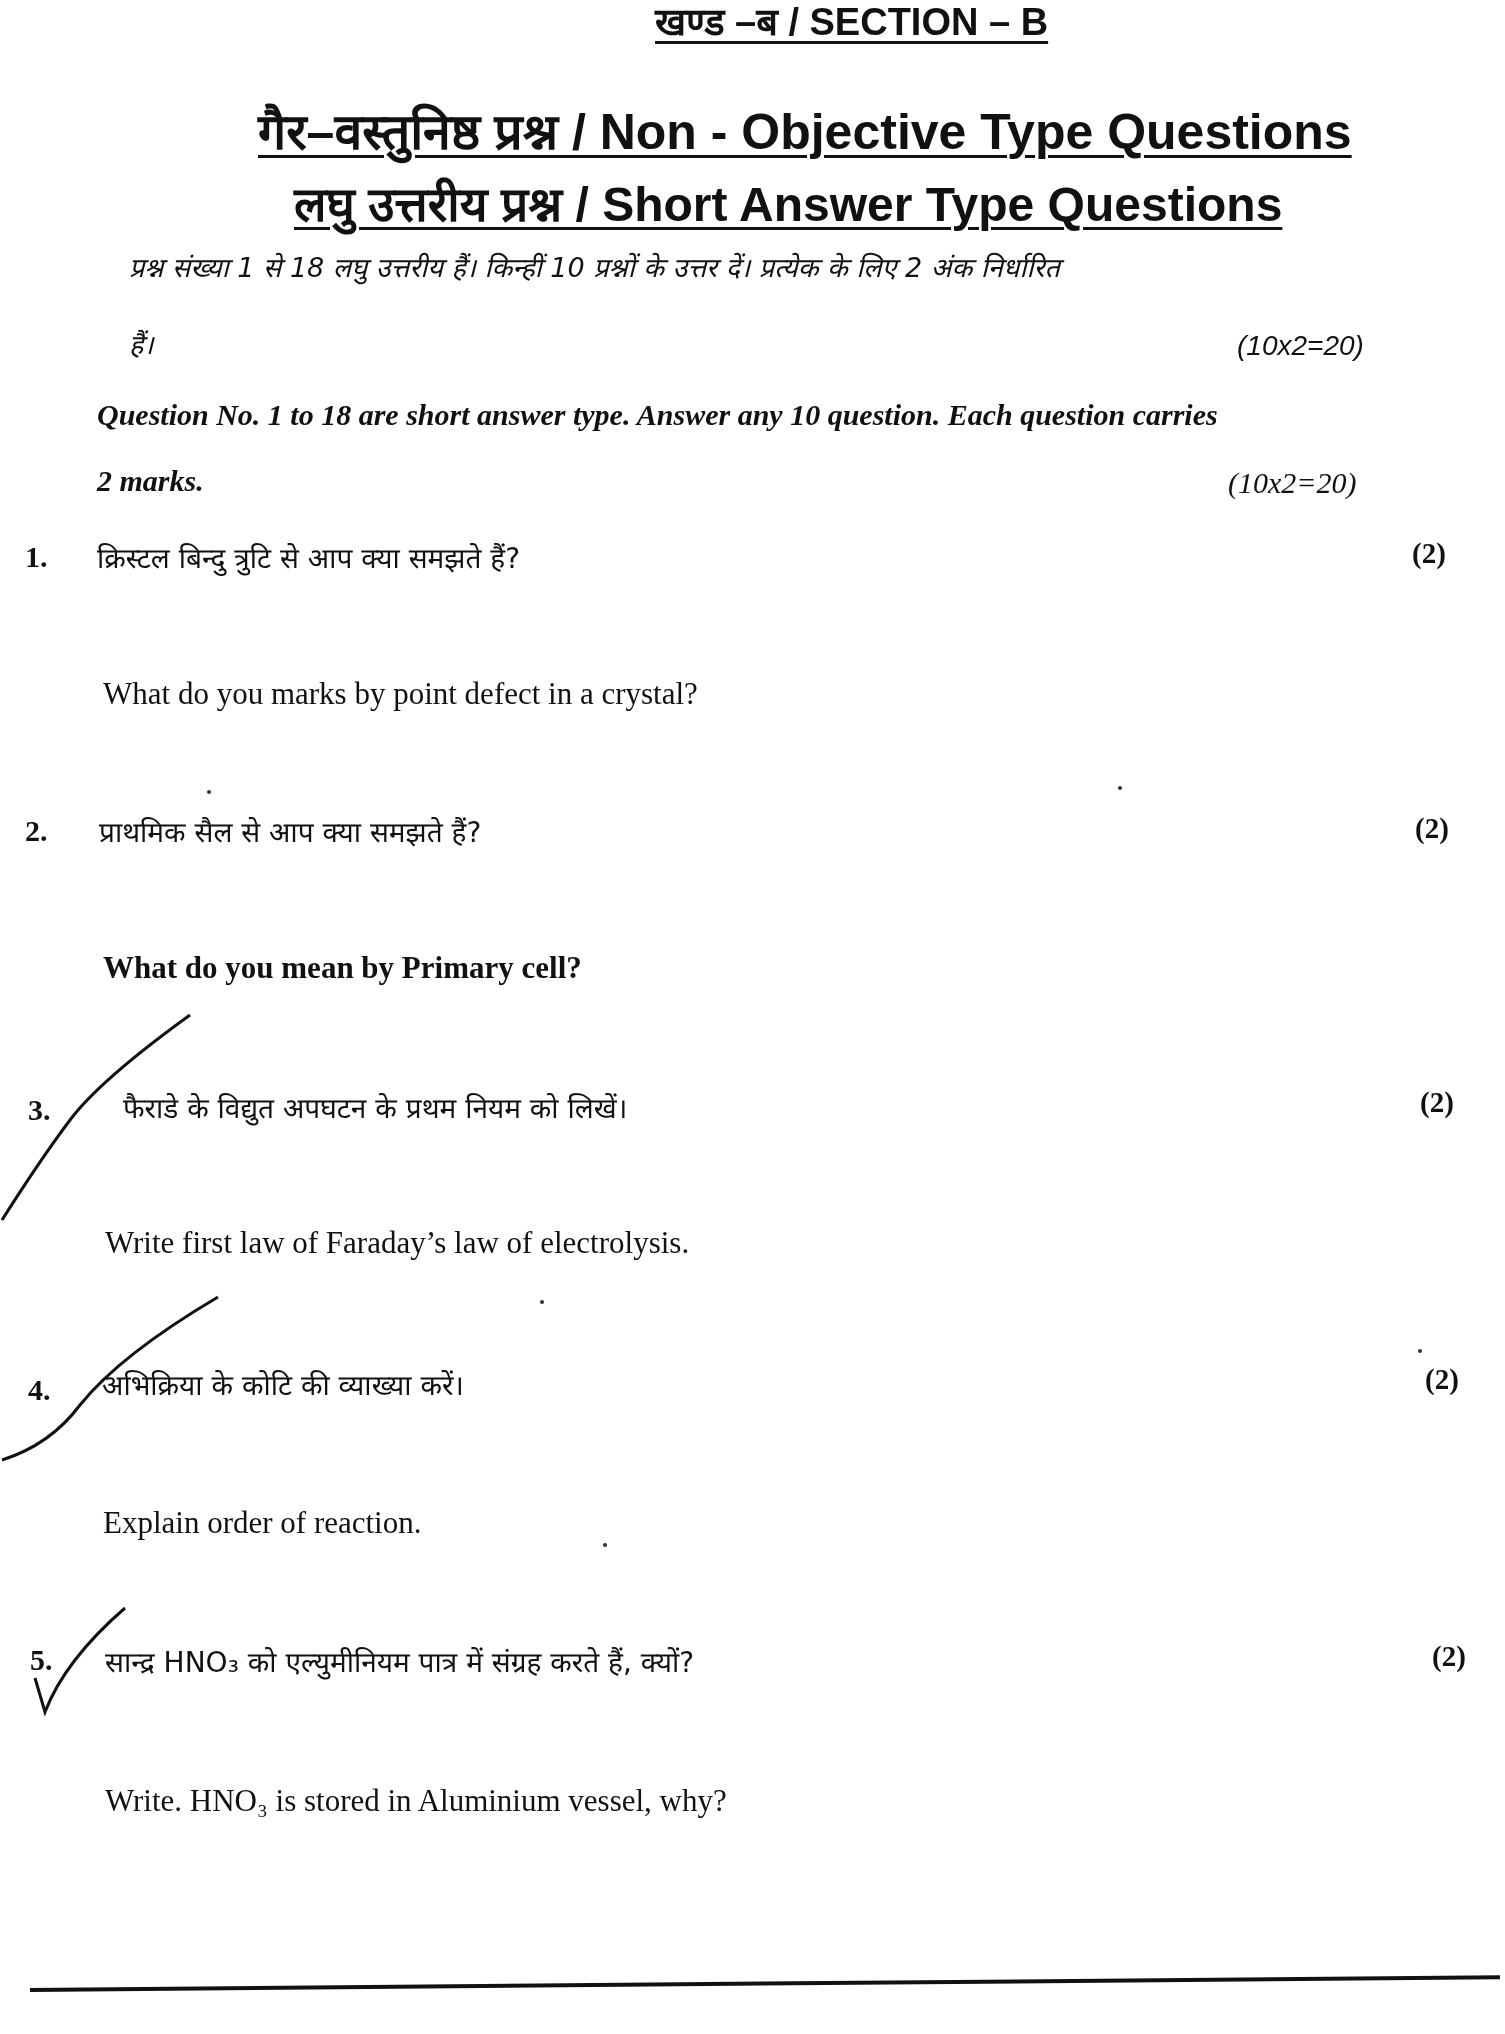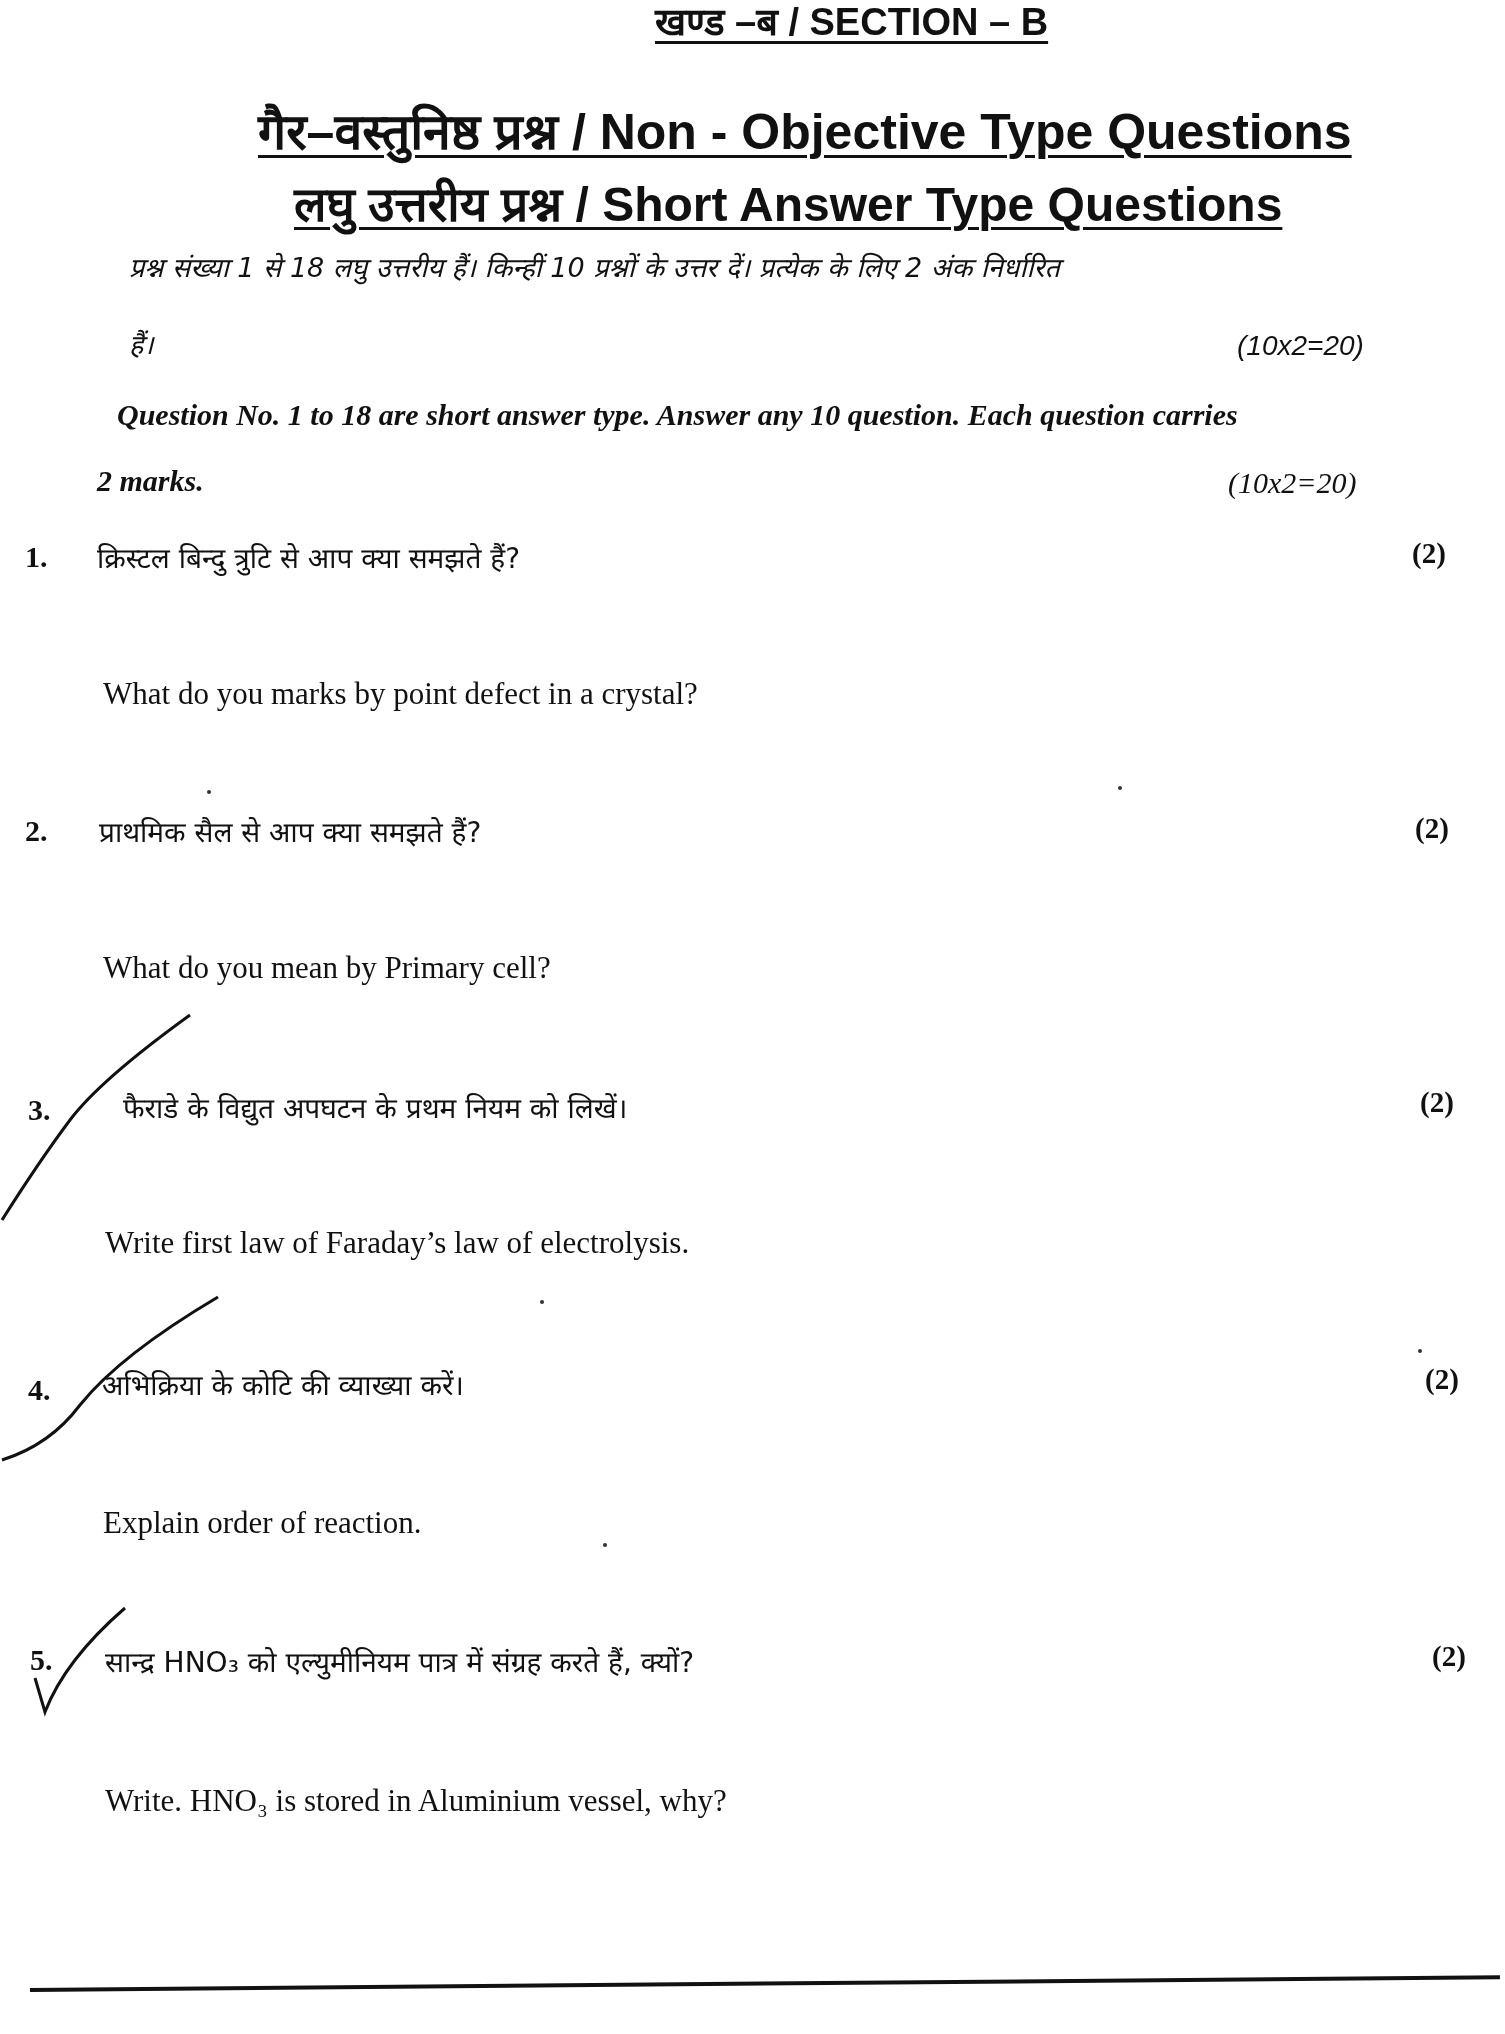--- a/index.html
+++ b/index.html
@@ -24,36 +24,36 @@
 <body>
 
 <div class="abs heading h1">खण्ड –ब / SECTION – B</div>
 <div class="abs heading h2">गैर–वस्तुनिष्ठ प्रश्न / Non - Objective Type Questions</div>
 <div class="abs heading h3">लघु उत्तरीय प्रश्न / Short Answer Type Questions</div>
 
 <div class="abs instr-hi" style="top:248px; left:97px;">प्रश्न संख्या 1 से 18 लघु उत्तरीय हैं। किन्हीं 10 प्रश्नों के उत्तर दें। प्रत्येक के लिए 2 अंक निर्धारित</div>
 <div class="abs instr-hi" style="top:325px; left:97px;">हैं।</div>
 <div class="abs marks-note" style="top:330px; left:1237px;">(10x2=20)</div>
 
-<div class="abs instr-en" style="top:398px; left:97px;margin-left:20px;">Question No. 1 to 18 are short answer type.  Answer any 10 question. Each question carries</div>
+<div class="abs instr-en" style="top:398px; left:97px;">Question No. 1 to 18 are short answer type.  Answer any 10 question. Each question carries</div>
 <div class="abs instr-en" style="top:464px; left:97px;">2 marks.</div>
 <div class="abs instr-en" style="top:466px; left:1228px; font-weight:normal;">(10x2=20)</div>
 
 <div>
   <div class="abs qnum" style="top:540px; left:25px;">1.</div>
   <div class="abs qhi" style="top:538px; left:97px;">क्रिस्टल बिन्दु त्रुटि से आप क्या समझते हैं?</div>
   <div class="abs qmark" style="top:537px; left:1412px;">(2)</div>
   <div class="abs qen" style="top:676px; left:103px;">What do you marks by point defect in a crystal?</div>
 </div>
 
 <div>
   <div class="abs qnum" style="top:814px; left:25px;">2.</div>
   <div class="abs qhi" style="top:812px; left:99px;">प्राथमिक सैल से आप क्या समझते हैं?</div>
   <div class="abs qmark" style="top:812px; left:1415px;">(2)</div>
-  <div class="abs qen" style="top:950px; left:103px;">What do you mean by Primary cell?</div>
+  <div class="abs qen" style="top:950px; left:103px;font-weight:bold;">What do you mean by Primary cell?</div>
 </div>
 
 <div>
   <div class="abs qnum" style="top:1093px; left:28px;">3.</div>
   <div class="abs qhi" style="top:1088px; left:123px;">फैराडे के विद्युत अपघटन के प्रथम नियम को लिखें।</div>
   <div class="abs qmark" style="top:1086px; left:1420px;">(2)</div>
   <div class="abs qen" style="top:1225px; left:105px;">Write first law of Faraday’s law of electrolysis.</div>
 </div>
 
 <div>

